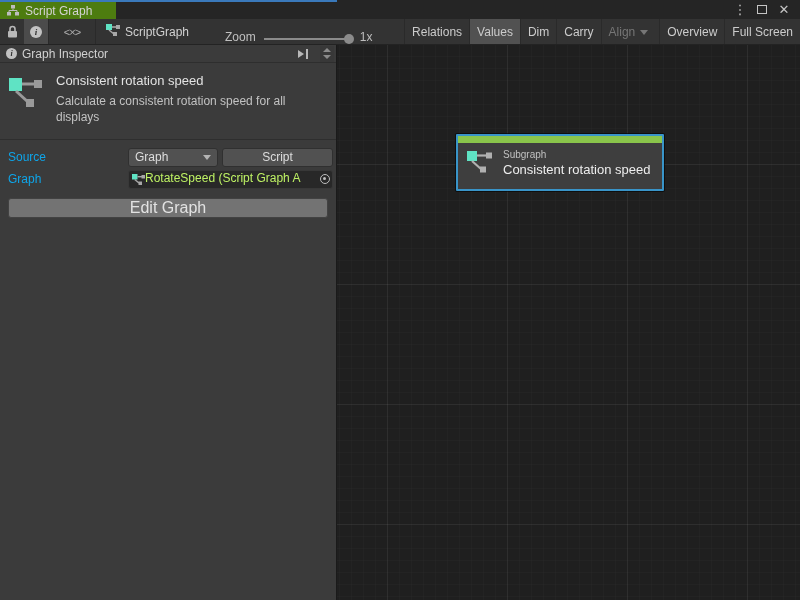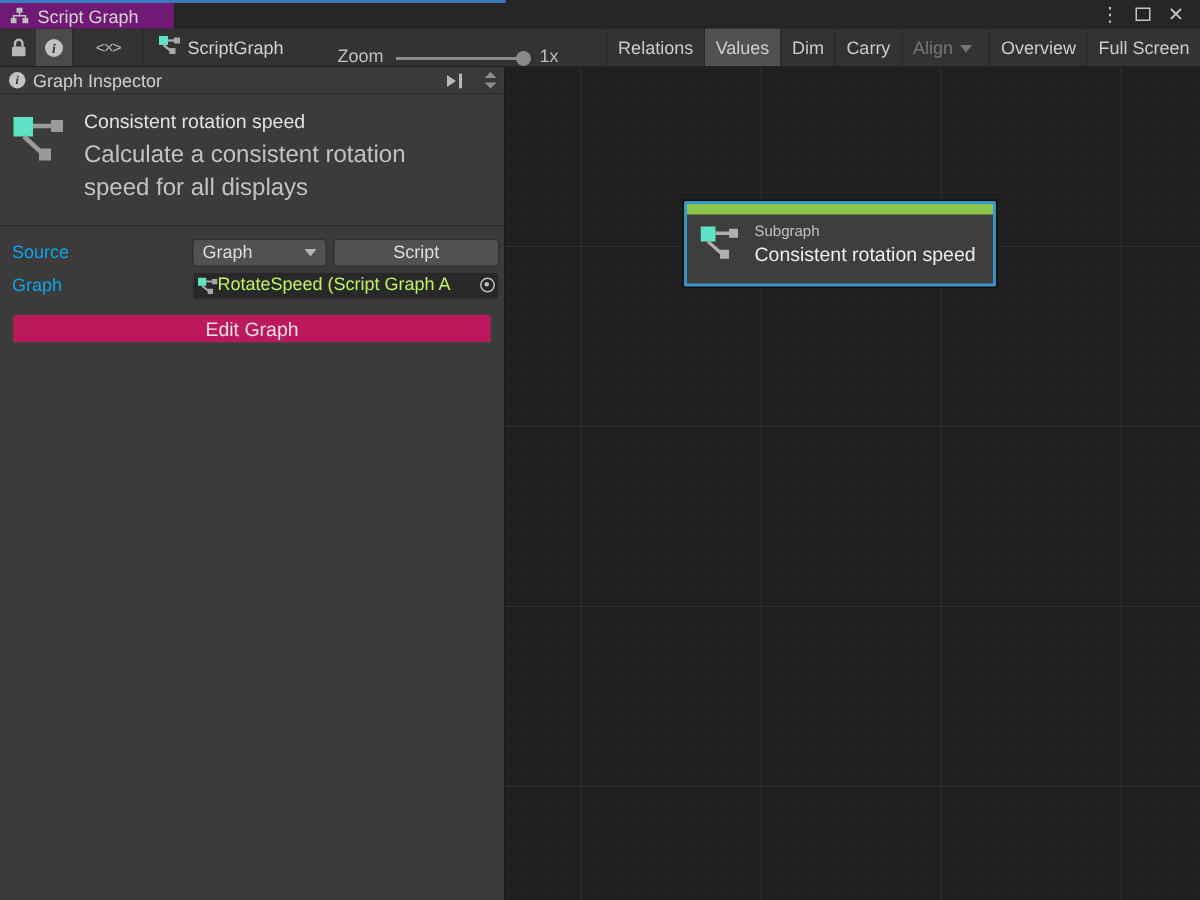--- a/index.html
+++ b/index.html
@@ -13,21 +13,21 @@
   }
   .window { width: 800px; height: 600px; display: flex; flex-direction: column; position: relative; }
 
   
   .titlebar {
     height: 19px; background: #252525; display: flex; align-items: stretch;
     position: relative; flex: 0 0 19px;
   }
   .focus-line { position: absolute; top: 0; left: 0; width: 337px; height: 2px; background: #3a79bb; z-index: 5; }
   .tab {
-    width: 116px; background: #701a75; display: flex; align-items: center;
+    width: 116px; background: #4d7c0f; display: flex; align-items: center;
     padding: 2px 8px 0 7px; gap: 6px; color: #d4d4d4; font-size: 12px; cursor: pointer;
   }
   .tab-icon svg { display: block; }
   .titlebar-spacer { flex: 1; }
   .win-controls { display: flex; align-items: center; gap: 6px; padding-right: 8px; color: #c4c4c4; }
   .win-btn { width: 16px; height: 16px; display: flex; align-items: center; justify-content: center; cursor: pointer; }
   .kebab { font-size: 13px; letter-spacing: 0; line-height: 1; color: #c4c4c4; }
   .maximize-glyph { width: 10px; height: 9px; border: 1.5px solid #c4c4c4; }
   .close-glyph { font-size: 13px; color: #c4c4c4; line-height: 1; }
 
@@ -84,21 +84,21 @@
   .insp-header-title { flex: 1; }
   .dock-btn { width: 18px; height: 15px; display: flex; align-items: center; justify-content: center; cursor: pointer; margin-right: 3px; }
   .spinner { width: 14px; height: 16px; display: flex; flex-direction: column; align-items: center; justify-content: center; gap: 3px; cursor: pointer; background: #383838; }
   .spin-up { width: 0; height: 0; border-left: 4px solid transparent; border-right: 4px solid transparent; border-bottom: 4px solid #8b8b8b; }
   .spin-down { width: 0; height: 0; border-left: 4px solid transparent; border-right: 4px solid transparent; border-top: 4px solid #8b8b8b; }
 
   .graph-info { display: flex; padding: 10px 8px 6px 8px; gap: 10px; }
   .graph-info-icon { flex: 0 0 38px; padding-top: 2px; }
   .graph-info-text { flex: 1; }
   .graph-title { font-size: 13px; color: #e2e2e2; margin-bottom: 5px; }
-  .graph-desc { font-size: 16px; color: #c2c2c2; line-height: 1.35; max-width: 262px; }
+  .graph-desc { font-size: 12px; color: #c2c2c2; line-height: 1.35; max-width: 262px; }
 
   .section-divider { border-top: 1px solid #2e2e2e; margin-top: 8px; }
 
   .fields { padding: 6px 0 0 0; }
   .field-row { display: flex; align-items: center; height: 22px; padding: 0 3px 0 8px; }
   .field-label { width: 120px; flex: 0 0 120px; color: #0ea5e9; }
   .field-controls { flex: 1; display: flex; gap: 4px; min-width: 0; }
   .dropdown {
     width: 90px; height: 19px; background: #515151; border: 1px solid #303030; border-radius: 3px;
     display: flex; align-items: center; padding: 0 6px; color: #dddddd; cursor: pointer;
@@ -114,22 +114,22 @@
     flex: 1; height: 19px; background: #282828; border: 1px solid #383838; border-radius: 3px;
     display: flex; padding: 0 0 0 3px; color: #bef264; cursor: pointer; min-width: 0;
   }
   .object-field .obj-text { flex: 1; white-space: nowrap; overflow: hidden; }
   .obj-picker {
     flex: 0 0 15px; height: 100%; display: flex; align-items: center; justify-content: center; cursor: pointer;
   }
   .picker-glyph { width: 10px; height: 10px; border: 1.5px solid #bdbdbd; border-radius: 50%; position: relative; }
   .picker-glyph::after { content: ""; position: absolute; left: 2px; top: 2px; width: 3px; height: 3px; border-radius: 50%; background: #bdbdbd; }
   .edit-graph {
-    margin: 8px 8px 0 8px; height: 20px; background: #be185d; border: 1px solid #424242; border-radius: 3px;
-    display: flex; align-items: center; justify-content: center; color: #e2e2e2; font-size: 13px; cursor: pointer;
+    margin: 8px 8px 0 8px; height: 20px; background: #737373; border: 1px solid #424242; border-radius: 3px;
+    display: flex; align-items: center; justify-content: center; color: #e2e2e2; font-size: 16px; cursor: pointer;
   }
 
   
   .canvas {
     flex: 1; position: relative; overflow: hidden;
     background-color: #1f1f1f;
     background-image:
       linear-gradient(to right, rgba(255,255,255,0.05) 1px, transparent 1px),
       linear-gradient(to bottom, rgba(255,255,255,0.05) 1px, transparent 1px),
       linear-gradient(to right, rgba(255,255,255,0.016) 1px, transparent 1px),

